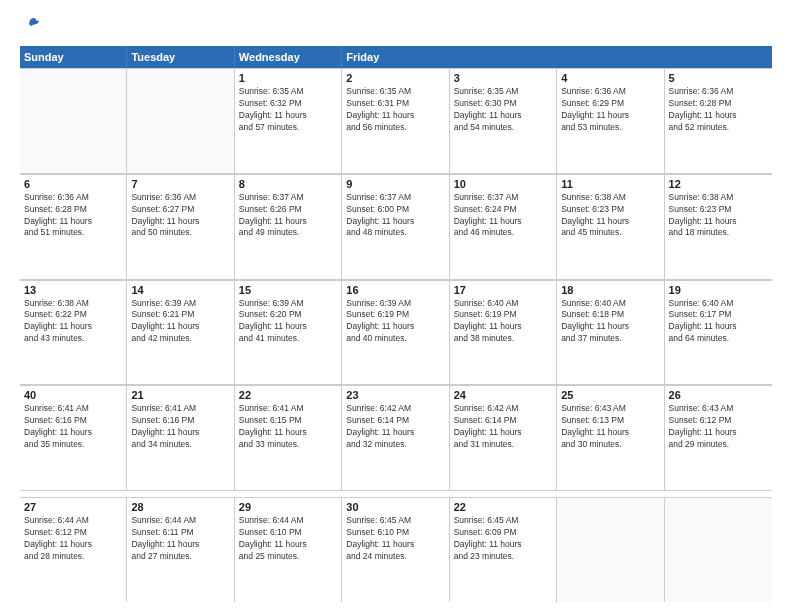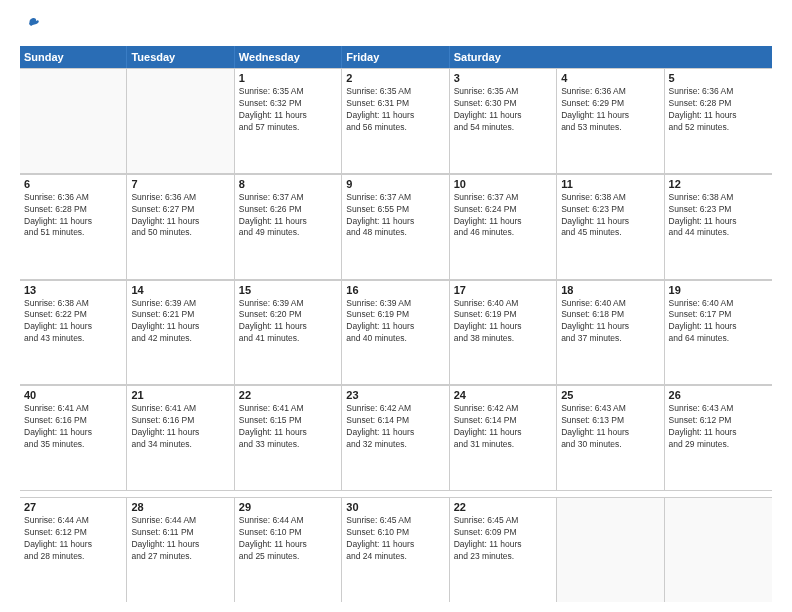--- a/index.html
+++ b/index.html
@@ -133,21 +133,20 @@
       <div class="subtitle"></div>
     </div>
   </div>
 
   <div class="calendar">
     <div class="cal-header" id="cal-header">
         <div class="cal-header-cell">Sunday</div>
         <div class="cal-header-cell">Tuesday</div>
         <div class="cal-header-cell">Wednesday</div>
         <div class="cal-header-cell">Friday</div>
-        <div class="cal-header-cell">Saturday</div>
       </div>
     <div class="cal-body" id="cal-body">
         <div class="cal-row">
           <div class="cal-cell empty"></div>
           <div class="cal-cell empty"></div>
           <div class="cal-cell">
             <span class="day-num">1</span>
             <span class="cell-line">Sunrise: 6:35 AM</span>
             <span class="cell-line">Sunset: 6:32 PM</span>
             <span class="cell-line">Daylight: 11 hours</span>
@@ -200,21 +199,21 @@
           <div class="cal-cell">
             <span class="day-num">8</span>
             <span class="cell-line">Sunrise: 6:37 AM</span>
             <span class="cell-line">Sunset: 6:26 PM</span>
             <span class="cell-line">Daylight: 11 hours</span>
             <span class="cell-line">and 49 minutes.</span>
           </div>
           <div class="cal-cell">
             <span class="day-num">9</span>
             <span class="cell-line">Sunrise: 6:37 AM</span>
-            <span class="cell-line">Sunset: 6:55 PM</span>
+            <span class="cell-line">Sunset: 6:00 PM</span>
             <span class="cell-line">Daylight: 11 hours</span>
             <span class="cell-line">and 48 minutes.</span>
           </div>
           <div class="cal-cell">
             <span class="day-num">10</span>
             <span class="cell-line">Sunrise: 6:37 AM</span>
             <span class="cell-line">Sunset: 6:24 PM</span>
             <span class="cell-line">Daylight: 11 hours</span>
             <span class="cell-line">and 46 minutes.</span>
           </div>
@@ -223,21 +222,21 @@
             <span class="cell-line">Sunrise: 6:38 AM</span>
             <span class="cell-line">Sunset: 6:23 PM</span>
             <span class="cell-line">Daylight: 11 hours</span>
             <span class="cell-line">and 45 minutes.</span>
           </div>
           <div class="cal-cell">
             <span class="day-num">12</span>
             <span class="cell-line">Sunrise: 6:38 AM</span>
             <span class="cell-line">Sunset: 6:23 PM</span>
             <span class="cell-line">Daylight: 11 hours</span>
-            <span class="cell-line">and 44 minutes.</span>
+            <span class="cell-line">and 18 minutes.</span>
           </div>
         </div>
         <div class="cal-row">
           <div class="cal-cell">
             <span class="day-num">13</span>
             <span class="cell-line">Sunrise: 6:38 AM</span>
             <span class="cell-line">Sunset: 6:22 PM</span>
             <span class="cell-line">Daylight: 11 hours</span>
             <span class="cell-line">and 43 minutes.</span>
           </div>

